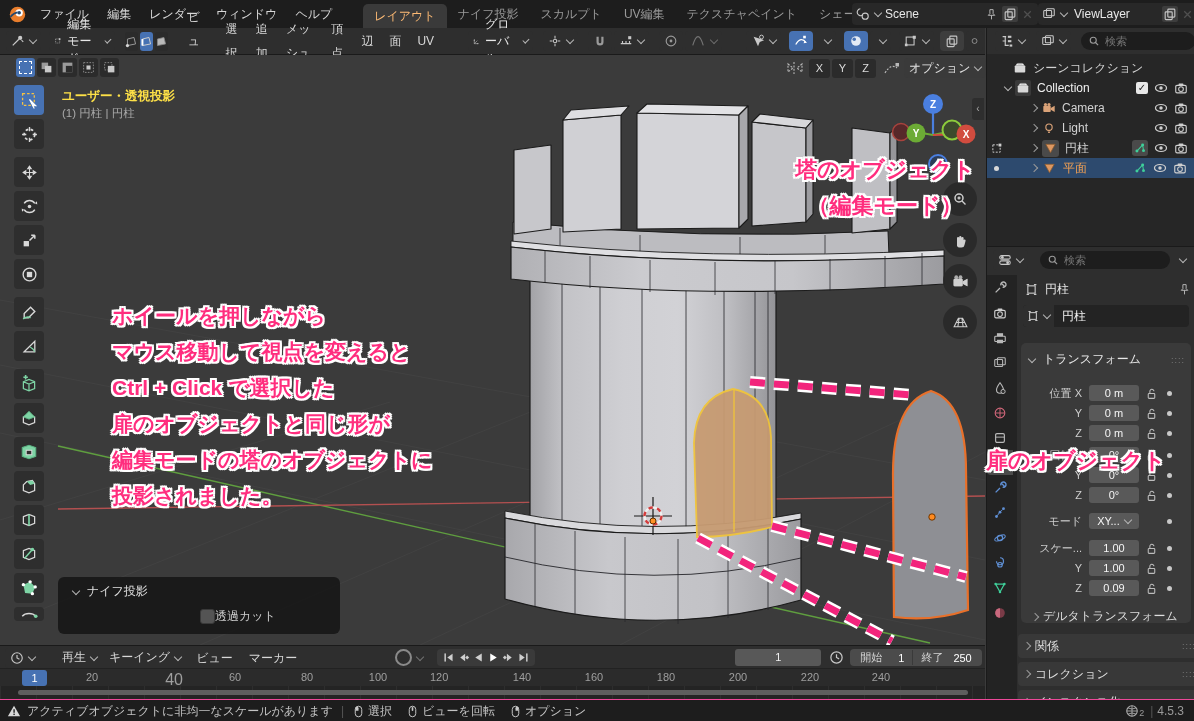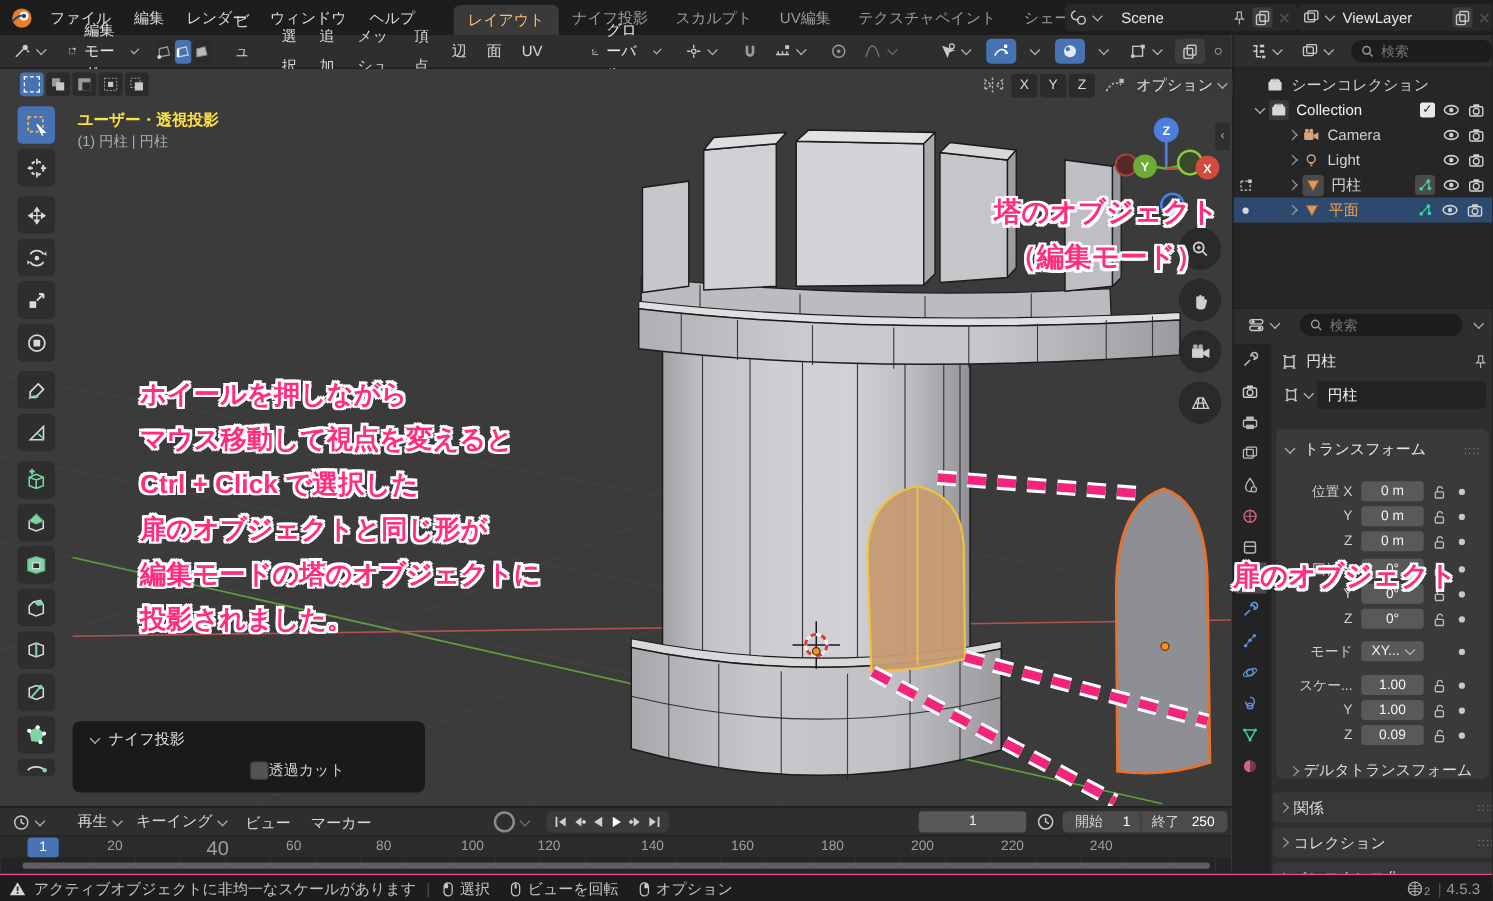--- a/index.html
+++ b/index.html
@@ -141,21 +141,21 @@
     <span class="wtab">シェーディング</span>
     <span class="wtab" style="padding-right:0;">アニ</span>
   </div>
 
   <div class="abs fr" style="left:852px;top:3px;width:178px;height:22px;background:#282828;border-radius:4px;padding:0 4px;">
     <svg class="ic" width="14" height="14" viewBox="0 0 16 16">
         <path d="M5,2 a4,4 0 1 0 3,7" fill="none" stroke="#c9c9c9" stroke-width="1.3"></path>
         <circle cx="10.5" cy="10.5" r="3.5" fill="none" stroke="#c9c9c9" stroke-width="1.3"></circle>
       </svg>
     <span class="chev"></span>
-    <span style="margin-left:16px;color:#e8e8e8;flex:1;">Scene</span>
+    <span style="margin-left:4px;color:#e8e8e8;flex:1;">Scene</span>
     <svg class="ic" width="13" height="13">
         <use href="#sym-pin"></use>
       </svg>
     <svg class="ic" width="14" height="14" style="margin-left:4px;background:#3d3d3d;border-radius:2px;padding:1px;">
         <use href="#sym-copy"></use>
       </svg>
     <svg class="ic" width="13" height="13" style="margin-left:3px;opacity:.5;">
         <use href="#sym-x"></use>
       </svg>
   </div>

